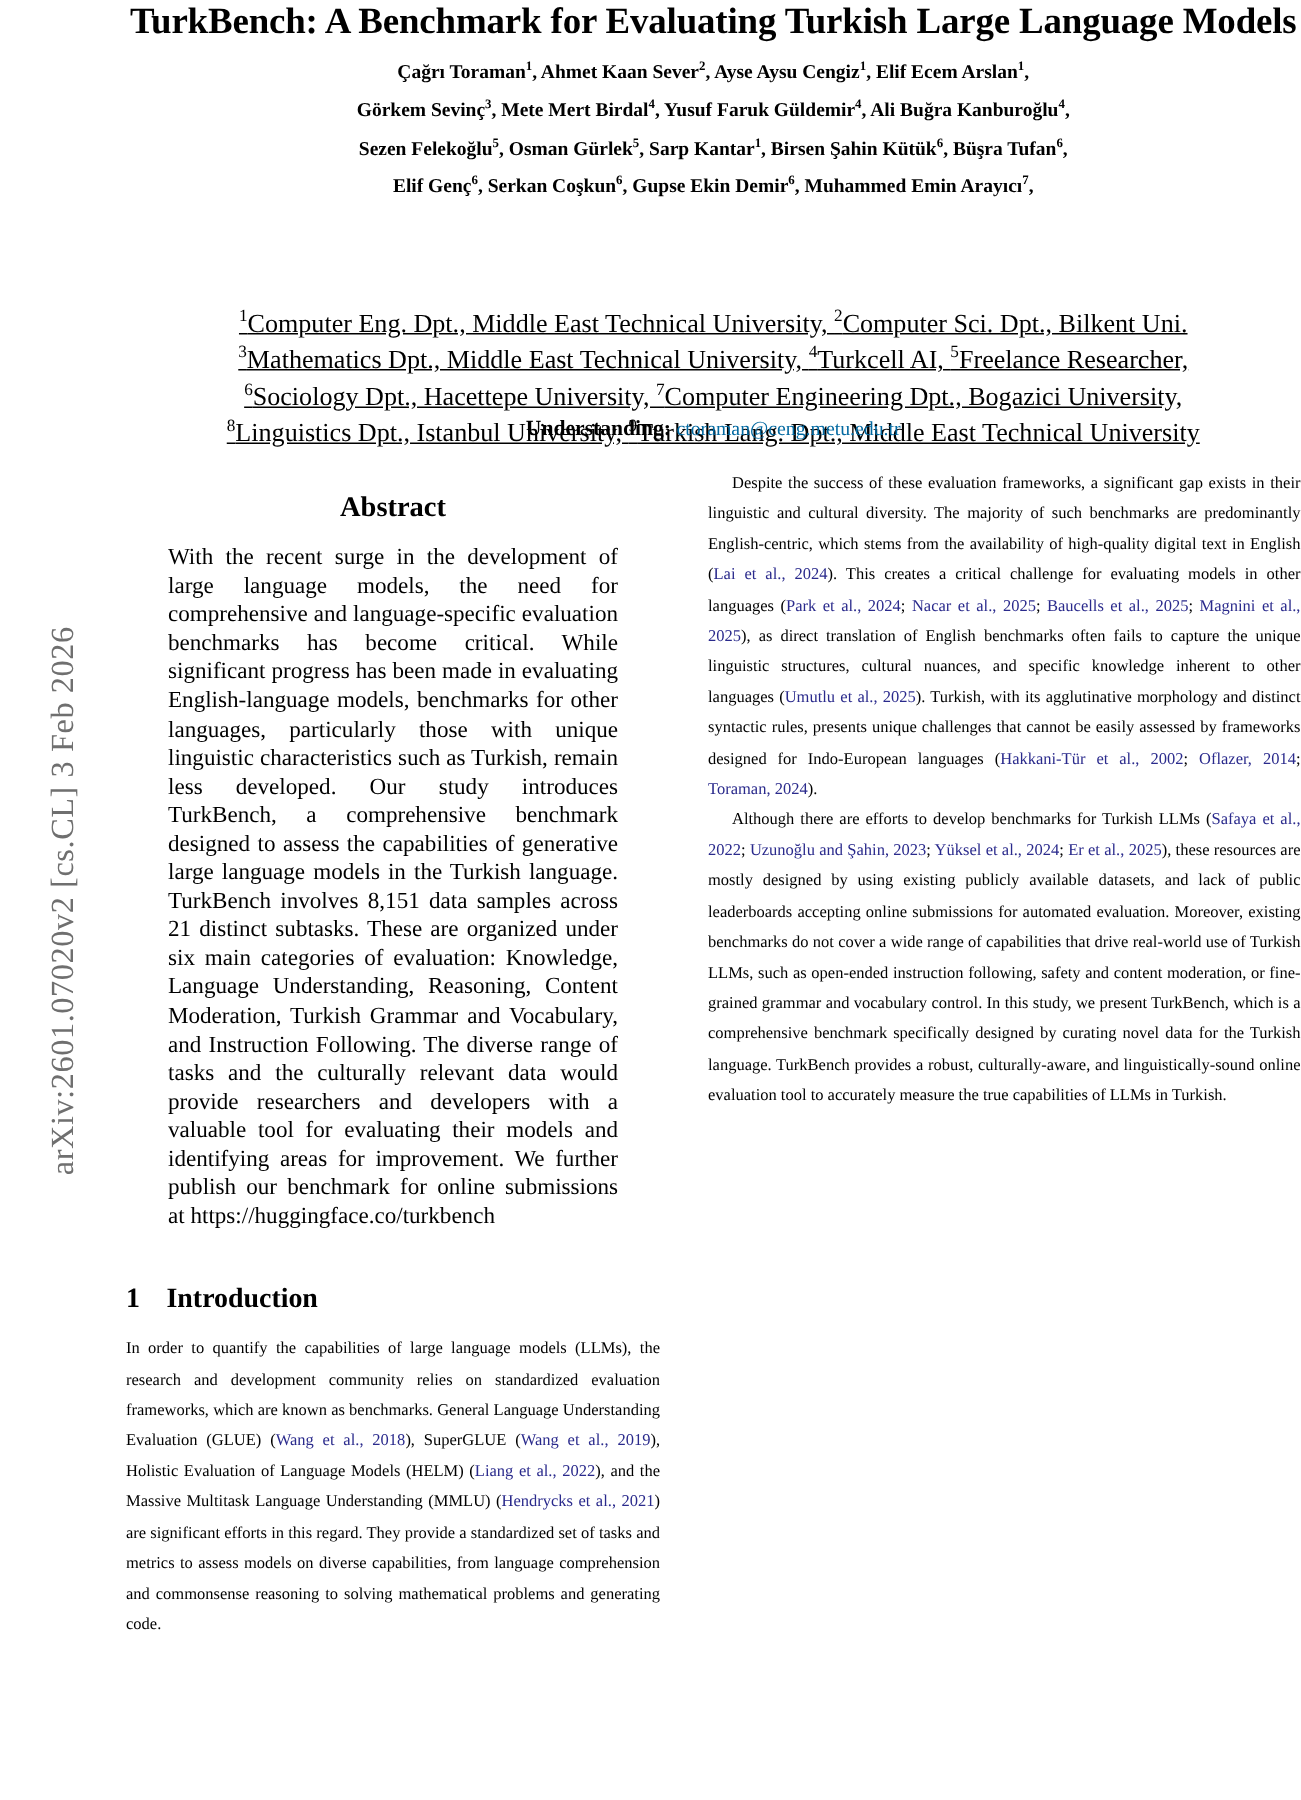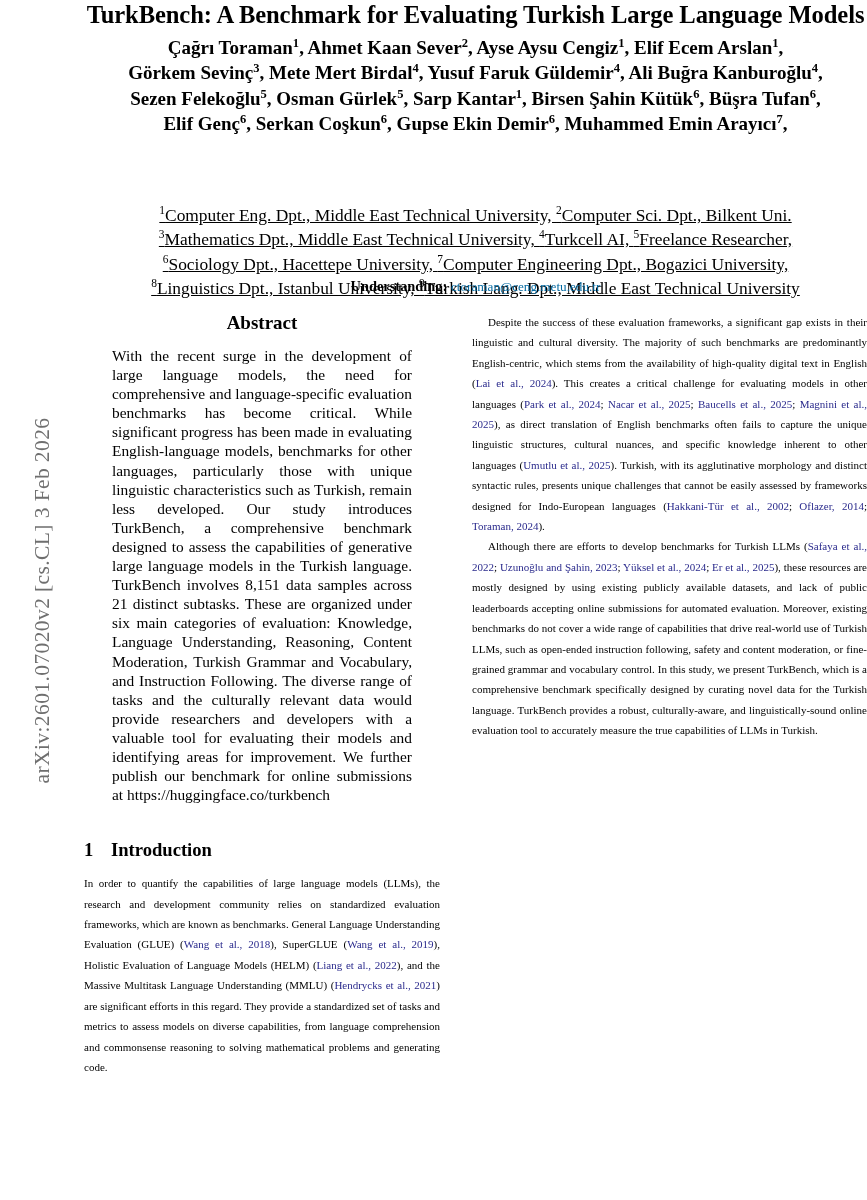--- a/index.html
+++ b/index.html
@@ -52,21 +52,21 @@
     line-height: 30px;
     letter-spacing: -0.1px;
   }
 
   .authors {
     position: absolute;
     left: 84px;
     top: 35px;
     width: 783px;
     text-align: center;
-    font-size: 19px;
+    font-size: 13px;
     font-weight: bold;
     line-height: 25.4px;
   }
   .authors sup {
     font-size: 0.66em;
     font-weight: bold;
     vertical-align: super;
     line-height: 0;
   }
 
@@ -116,21 +116,21 @@
   }
 
   .abstract-block {
     width: 300px;
     margin: 0 auto;
   }
   .abstract-heading {
     text-align: center;
     font-size: 19px;
     font-weight: bold;
-    margin: 0 0 12px 0;
+    margin: 16px 0 12px 0;
   }
   .abstract-body {
     font-size: 15.4px;
     line-height: 19.1px;
     text-align: justify;
     text-justify: inter-word;
     hyphens: manual;
   }
 
   .section-heading {

